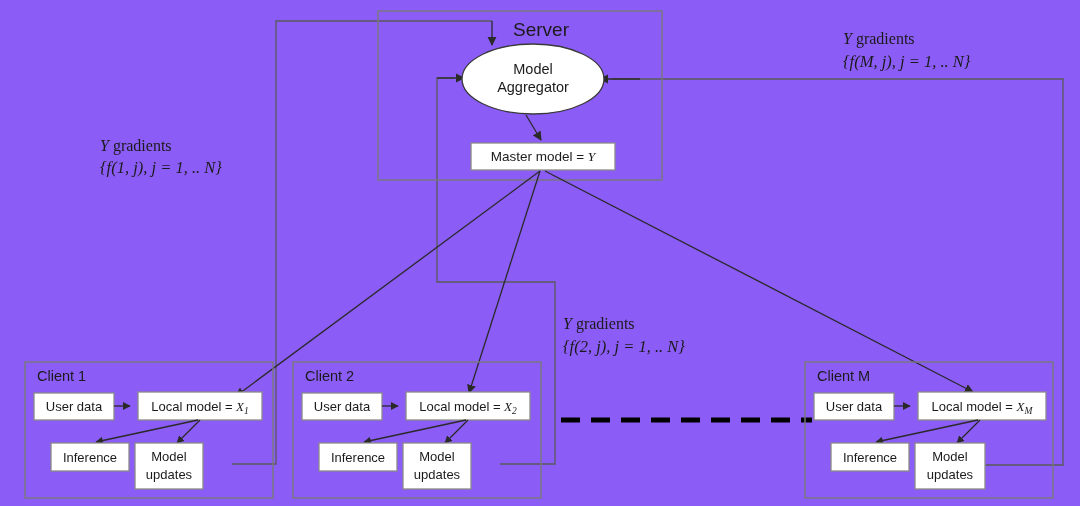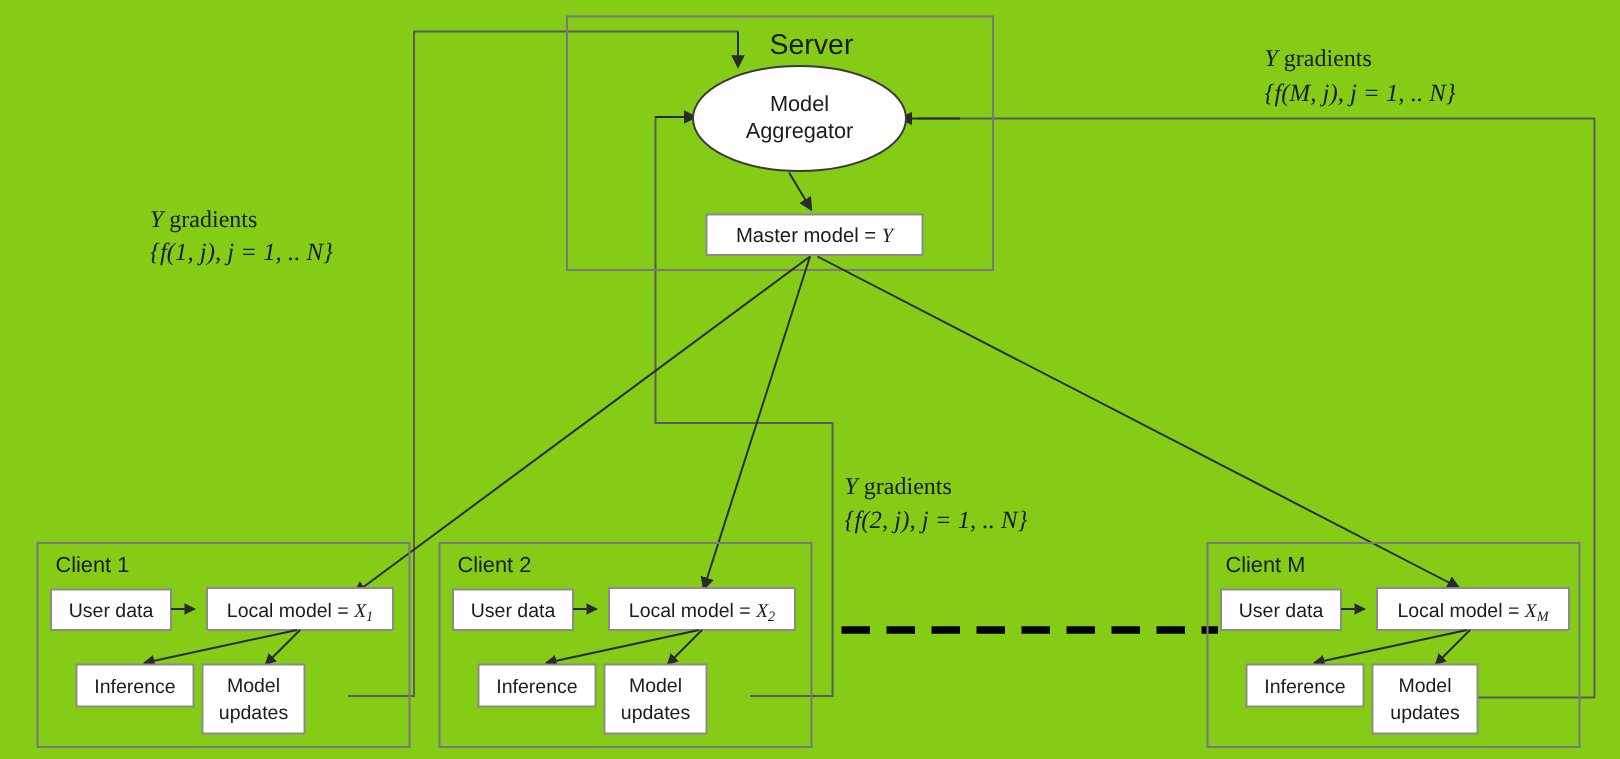--- a/index.html
+++ b/index.html
@@ -11,21 +11,21 @@
   body {
     font-family: "Liberation Sans", sans-serif;
     width: 1080px;
     height: 506px;
     overflow: hidden;
   }
   #diagram-root {
     position: relative;
     width: 1080px;
     height: 506px;
-    background: #84cc16;
+    background: #8b5cf6;
   }
   svg#fl-diagram {
     display: block;
     width: 1080px;
     height: 506px;
   }
   .container-box {
     fill: none;
     stroke: #7a7a7a;
     stroke-width: 1.4;

